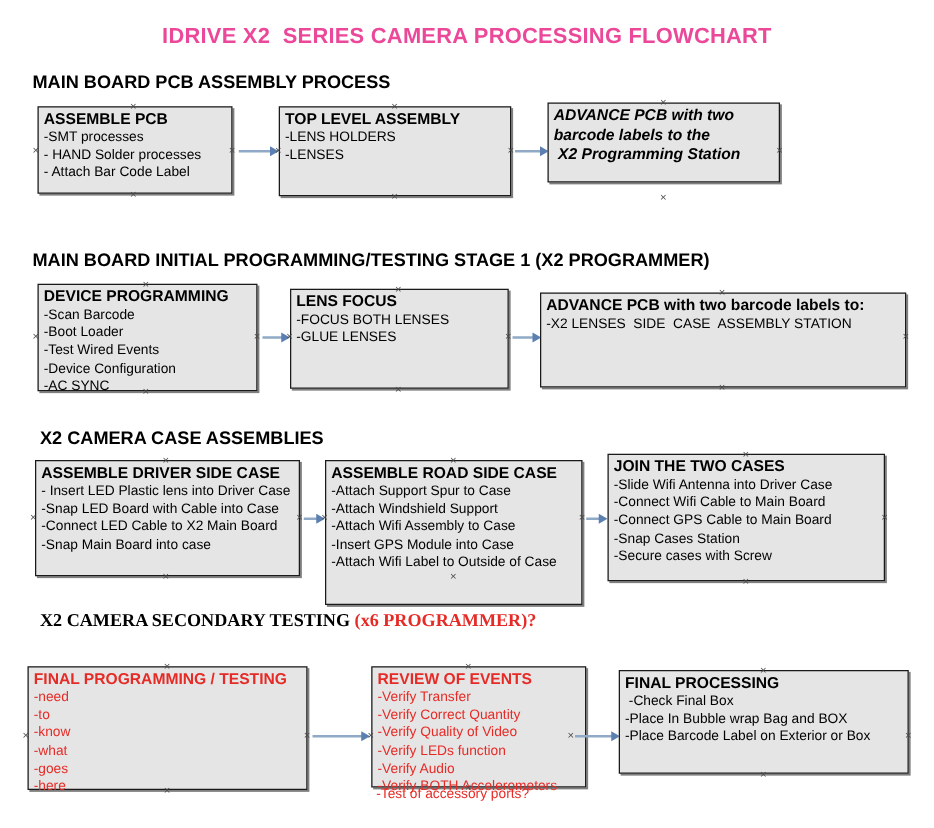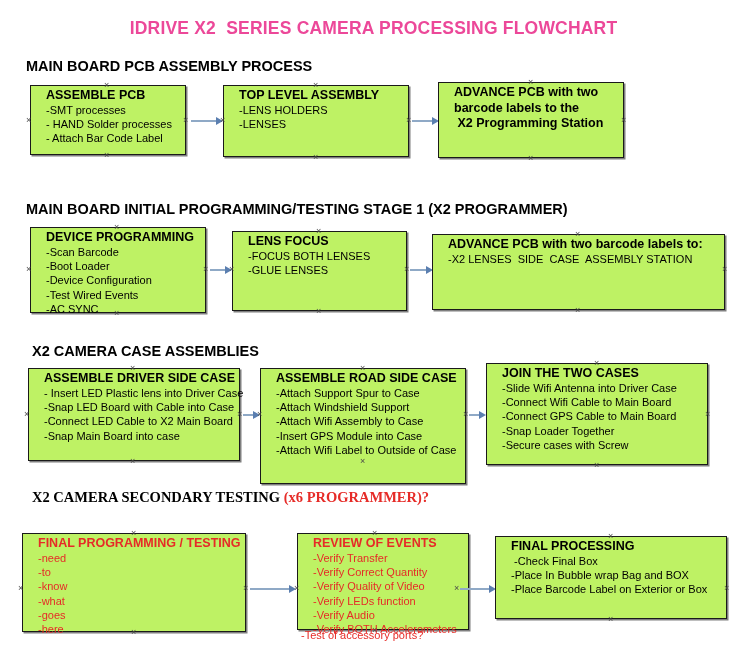--- a/index.html
+++ b/index.html
@@ -38,24 +38,24 @@
     color: #000000;
     white-space: pre;
   }
   .section-head .accent {
     color: #E62B27;
   }
   
   .fbox {
     position: absolute;
     box-sizing: border-box;
-    background: #bef264;
+    background: #e5e5e5;
     border: 1px solid #1a1a1a;
     box-shadow: 1.5px 1.5px 0 rgba(105,105,105,0.85);
-    padding: 2px 3px 2px 15px;
+    padding: 2px 3px 2px 4px;
     overflow: visible;
   }
   .fbox .btitle {
     font-size: 12.5px;
     font-weight: bold;
     color: #000000;
     line-height: 15px;
     white-space: pre;
     display: block;
   }
@@ -136,37 +136,37 @@
     <span class="bline">-LENSES</span>
   </div>
   <span class="handle" style="left:313px; top:81px;">×</span>
   <span class="handle" style="left:313px; top:153px;">×</span>
   <span class="handle" style="left:220px; top:116px;">×</span>
   <span class="handle" style="left:406px; top:116px;">×</span>
 
   <div class="conn" style="left:412px; top:120px; width:23px;"></div>
   <div class="conn-head" style="left:432px; top:116.5px;"></div>
 
-  <div class="fbox allbold" style="left:438px; top:82px; width:186px; height:76px;">
+  <div class="fbox allbold" style="left:438px; top:82px; width:186px; height:64px;font-style:italic;">
     <span class="bline">ADVANCE PCB with two</span>
     <span class="bline">barcode labels to the</span>
     <span class="bline"> X2 Programming Station</span>
   </div>
   <span class="handle" style="left:528px; top:78px;">×</span>
   <span class="handle" style="left:528px; top:154px;">×</span>
   <span class="handle" style="left:621px; top:116px;">×</span>
 
   <div class="section-head" style="left:26px; top:201px;"><span>MAIN BOARD INITIAL PROGRAMMING/TESTING STAGE 1 (X2 PROGRAMMER)</span></div>
 
   <div class="fbox" style="left:30px; top:227px; width:176px; height:86px;">
     <span class="btitle">DEVICE PROGRAMMING</span>
     <span class="bline">-Scan Barcode</span>
     <span class="bline">-Boot Loader</span>
+    <span class="bline">-Test Wired Events</span>
     <span class="bline">-Device Configuration</span>
-    <span class="bline">-Test Wired Events</span>
     <span class="bline">-AC SYNC</span>
   </div>
   <span class="handle" style="left:114px; top:223px;">×</span>
   <span class="handle" style="left:114px; top:309px;">×</span>
   <span class="handle" style="left:26px;  top:265px;">×</span>
   <span class="handle" style="left:203px; top:265px;">×</span>
 
   <div class="conn" style="left:210px; top:269px; width:17px;"></div>
   <div class="conn-head" style="left:225px; top:265.5px;"></div>
 
@@ -222,21 +222,21 @@
   <span class="handle" style="left:463px; top:410px;">×</span>
 
   <div class="conn" style="left:469px; top:414px; width:14px;"></div>
   <div class="conn-head" style="left:479px; top:410.5px;"></div>
 
   <div class="fbox" style="left:486px; top:363px; width:222px; height:102px;">
     <span class="btitle">JOIN THE TWO CASES</span>
     <span class="bline">-Slide Wifi Antenna into Driver Case</span>
     <span class="bline">-Connect Wifi Cable to Main Board</span>
     <span class="bline">-Connect GPS Cable to Main Board</span>
-    <span class="bline">-Snap Loader Together</span>
+    <span class="bline">-Snap Cases Station</span>
     <span class="bline">-Secure cases with Screw</span>
   </div>
   <span class="handle" style="left:594px; top:359px;">×</span>
   <span class="handle" style="left:594px; top:461px;">×</span>
   <span class="handle" style="left:705px; top:410px;">×</span>
 
   <div class="section-head" style="left:32px; top:489px;font-family:Liberation Serif, serif;"><span>X2 CAMERA SECONDARY TESTING </span><span class="accent">(x6 PROGRAMMER)?</span></div>
 
   <div class="fbox red" style="left:22px; top:533px; width:224px; height:99px;">
     <span class="btitle">FINAL PROGRAMMING / TESTING</span>

